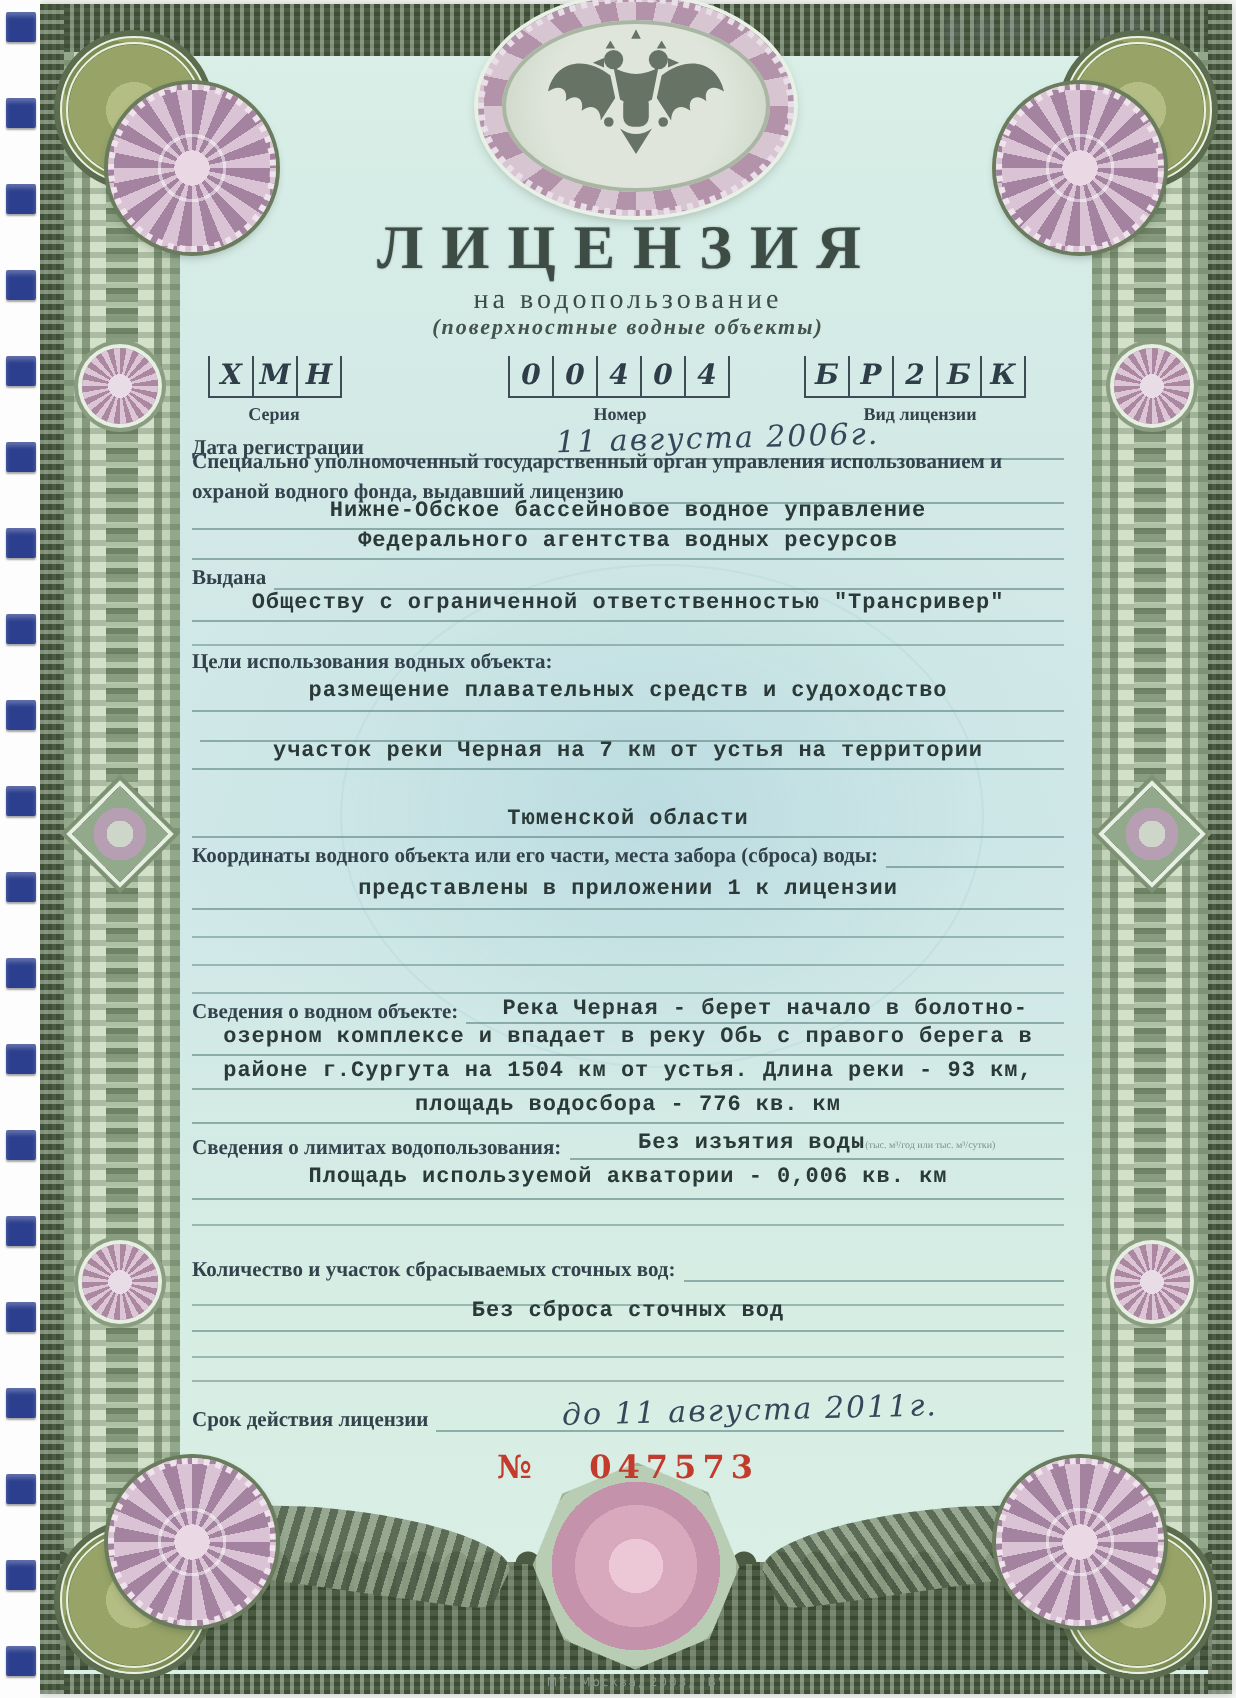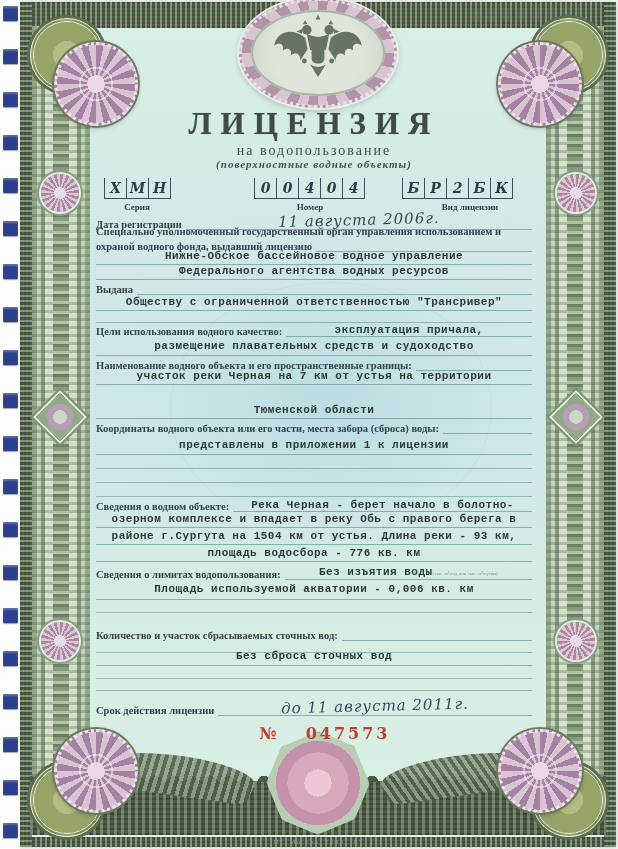--- a/index.html
+++ b/index.html
@@ -256,21 +256,21 @@
 
     <div class="boxes" style="left:306px;top:176px;">
       <div class="cellgrp">
         <div class="cell">Б</div>
         <div class="cell">Р</div>
         <div class="cell">2</div>
         <div class="cell">Б</div>
         <div class="cell">К</div>
       </div>
     </div>
-    <div class="boxlbl" style="left:318px;top:200px;width:112px;">Вид лицензии</div>
+    <div class="boxlbl" style="left:308px;top:200px;width:112px;">Вид лицензии</div>
 
     <div class="abs row" style="top:206px;height:22px;">
       <span class="lbl">Дата регистрации</span>
       <span class="fill"><span class="hw" style="display:inline-block;">11 августа 2006г.</span></span>
     </div>
 
     <div class="abs lbl" style="top:224px;">Специально уполномоченный государственный орган управления использованием и</div>
     <div class="abs row" style="top:237px;height:13px;">
       <span class="lbl">охраной водного фонда, выдавший лицензию</span>
       <span class="fill"></span>
@@ -279,27 +279,25 @@
     <div class="abs row" style="top:279px;height:14px;">
       <span class="lbl">Выдана</span>
       <span class="fill"></span>
     </div>
 
     <div class="abs uline typed" style="top:263px;height:14px;">Федерального агентства водных ресурсов</div>
     <div class="abs uline typed" style="top:294px;height:14px;">Обществу с ограниченной ответственностью "Трансривер"</div>
     <div class="abs eline" style="top:320px;"></div>
 
     <div class="abs row" style="top:320px;height:15px;">
-      <span class="lbl">Цели использования водного качество:</span>
-      <span class="fill typed">эксплуатация причала,</span>
+      <span class="lbl">Цели использования водных объекта:</span>
     </div>
     <div class="abs uline typed" style="top:338px;height:15px;">размещение плавательных средств и судоходство</div>
 
     <div class="abs row" style="top:356px;height:13px;">
-      <span class="lbl">Наименование водного объекта и его пространственные границы:</span>
       <span class="fill"></span>
     </div>
     <div class="abs uline typed" style="top:368px;height:14px;">участок реки Черная на 7 км от устья на территории</div>
     <div class="abs uline typed" style="top:402px;height:14px;">Тюменской области</div>
 
     <div class="abs row" style="top:419px;height:13px;">
       <span class="lbl">Координаты водного объекта или его части, места забора (сброса) воды:</span>
       <span class="fill"></span>
     </div>
     <div class="abs uline typed" style="top:437px;height:15px;">представлены в приложении 1 к лицензии</div>
@@ -329,18 +327,18 @@
     <div class="abs eline" style="top:650px;"></div>
     <div class="abs uline typed" style="top:648px;height:15px;">Без сброса сточных вод</div>
     <div class="abs eline" style="top:676px;"></div>
     <div class="abs eline" style="top:688px;"></div>
 
     <div class="abs row" style="top:692px;height:22px;">
       <span class="lbl">Срок действия лицензии</span>
       <span class="fill"><span class="hw" style="display:inline-block;">до 11 августа 2011г.</span></span>
     </div>
 
-    <div class="abs licno" style="top:722px;padding-left:11px;">
+    <div class="abs licno" style="top:722px;">
       <span>№</span>&nbsp;&nbsp;
       <span>047573</span>
     </div>
   </div>
 </div>
 
 </body></html>

